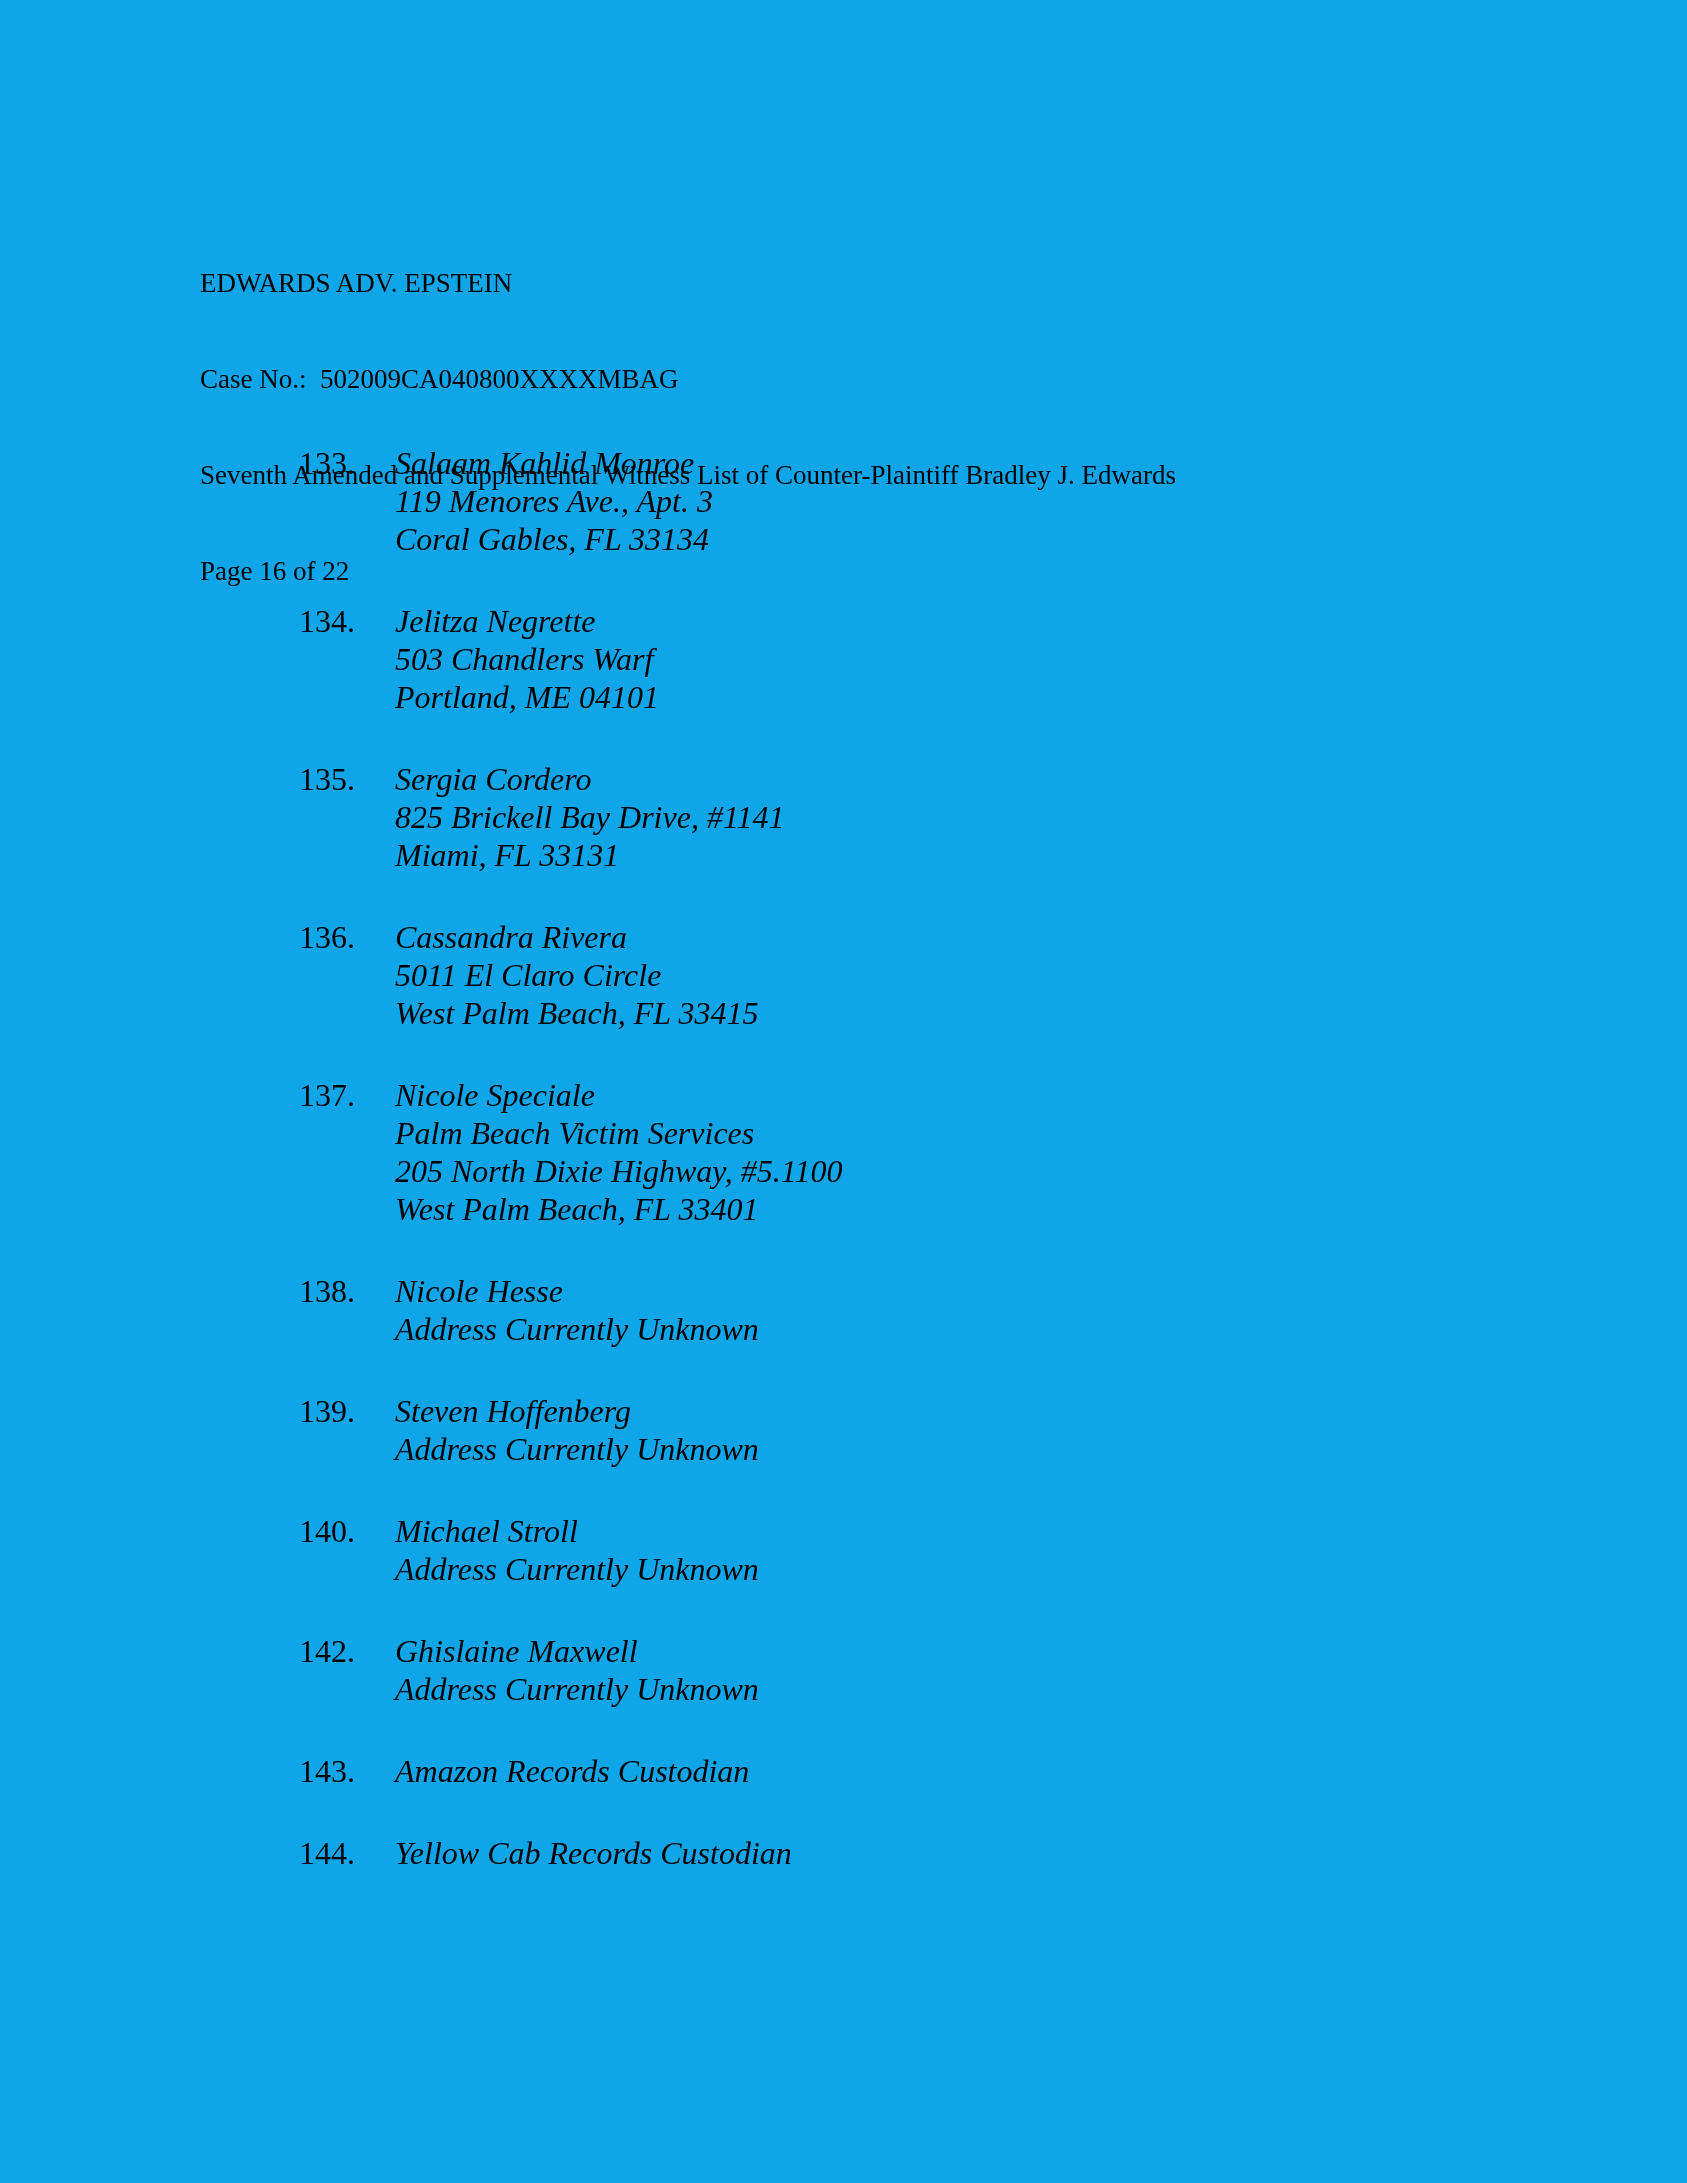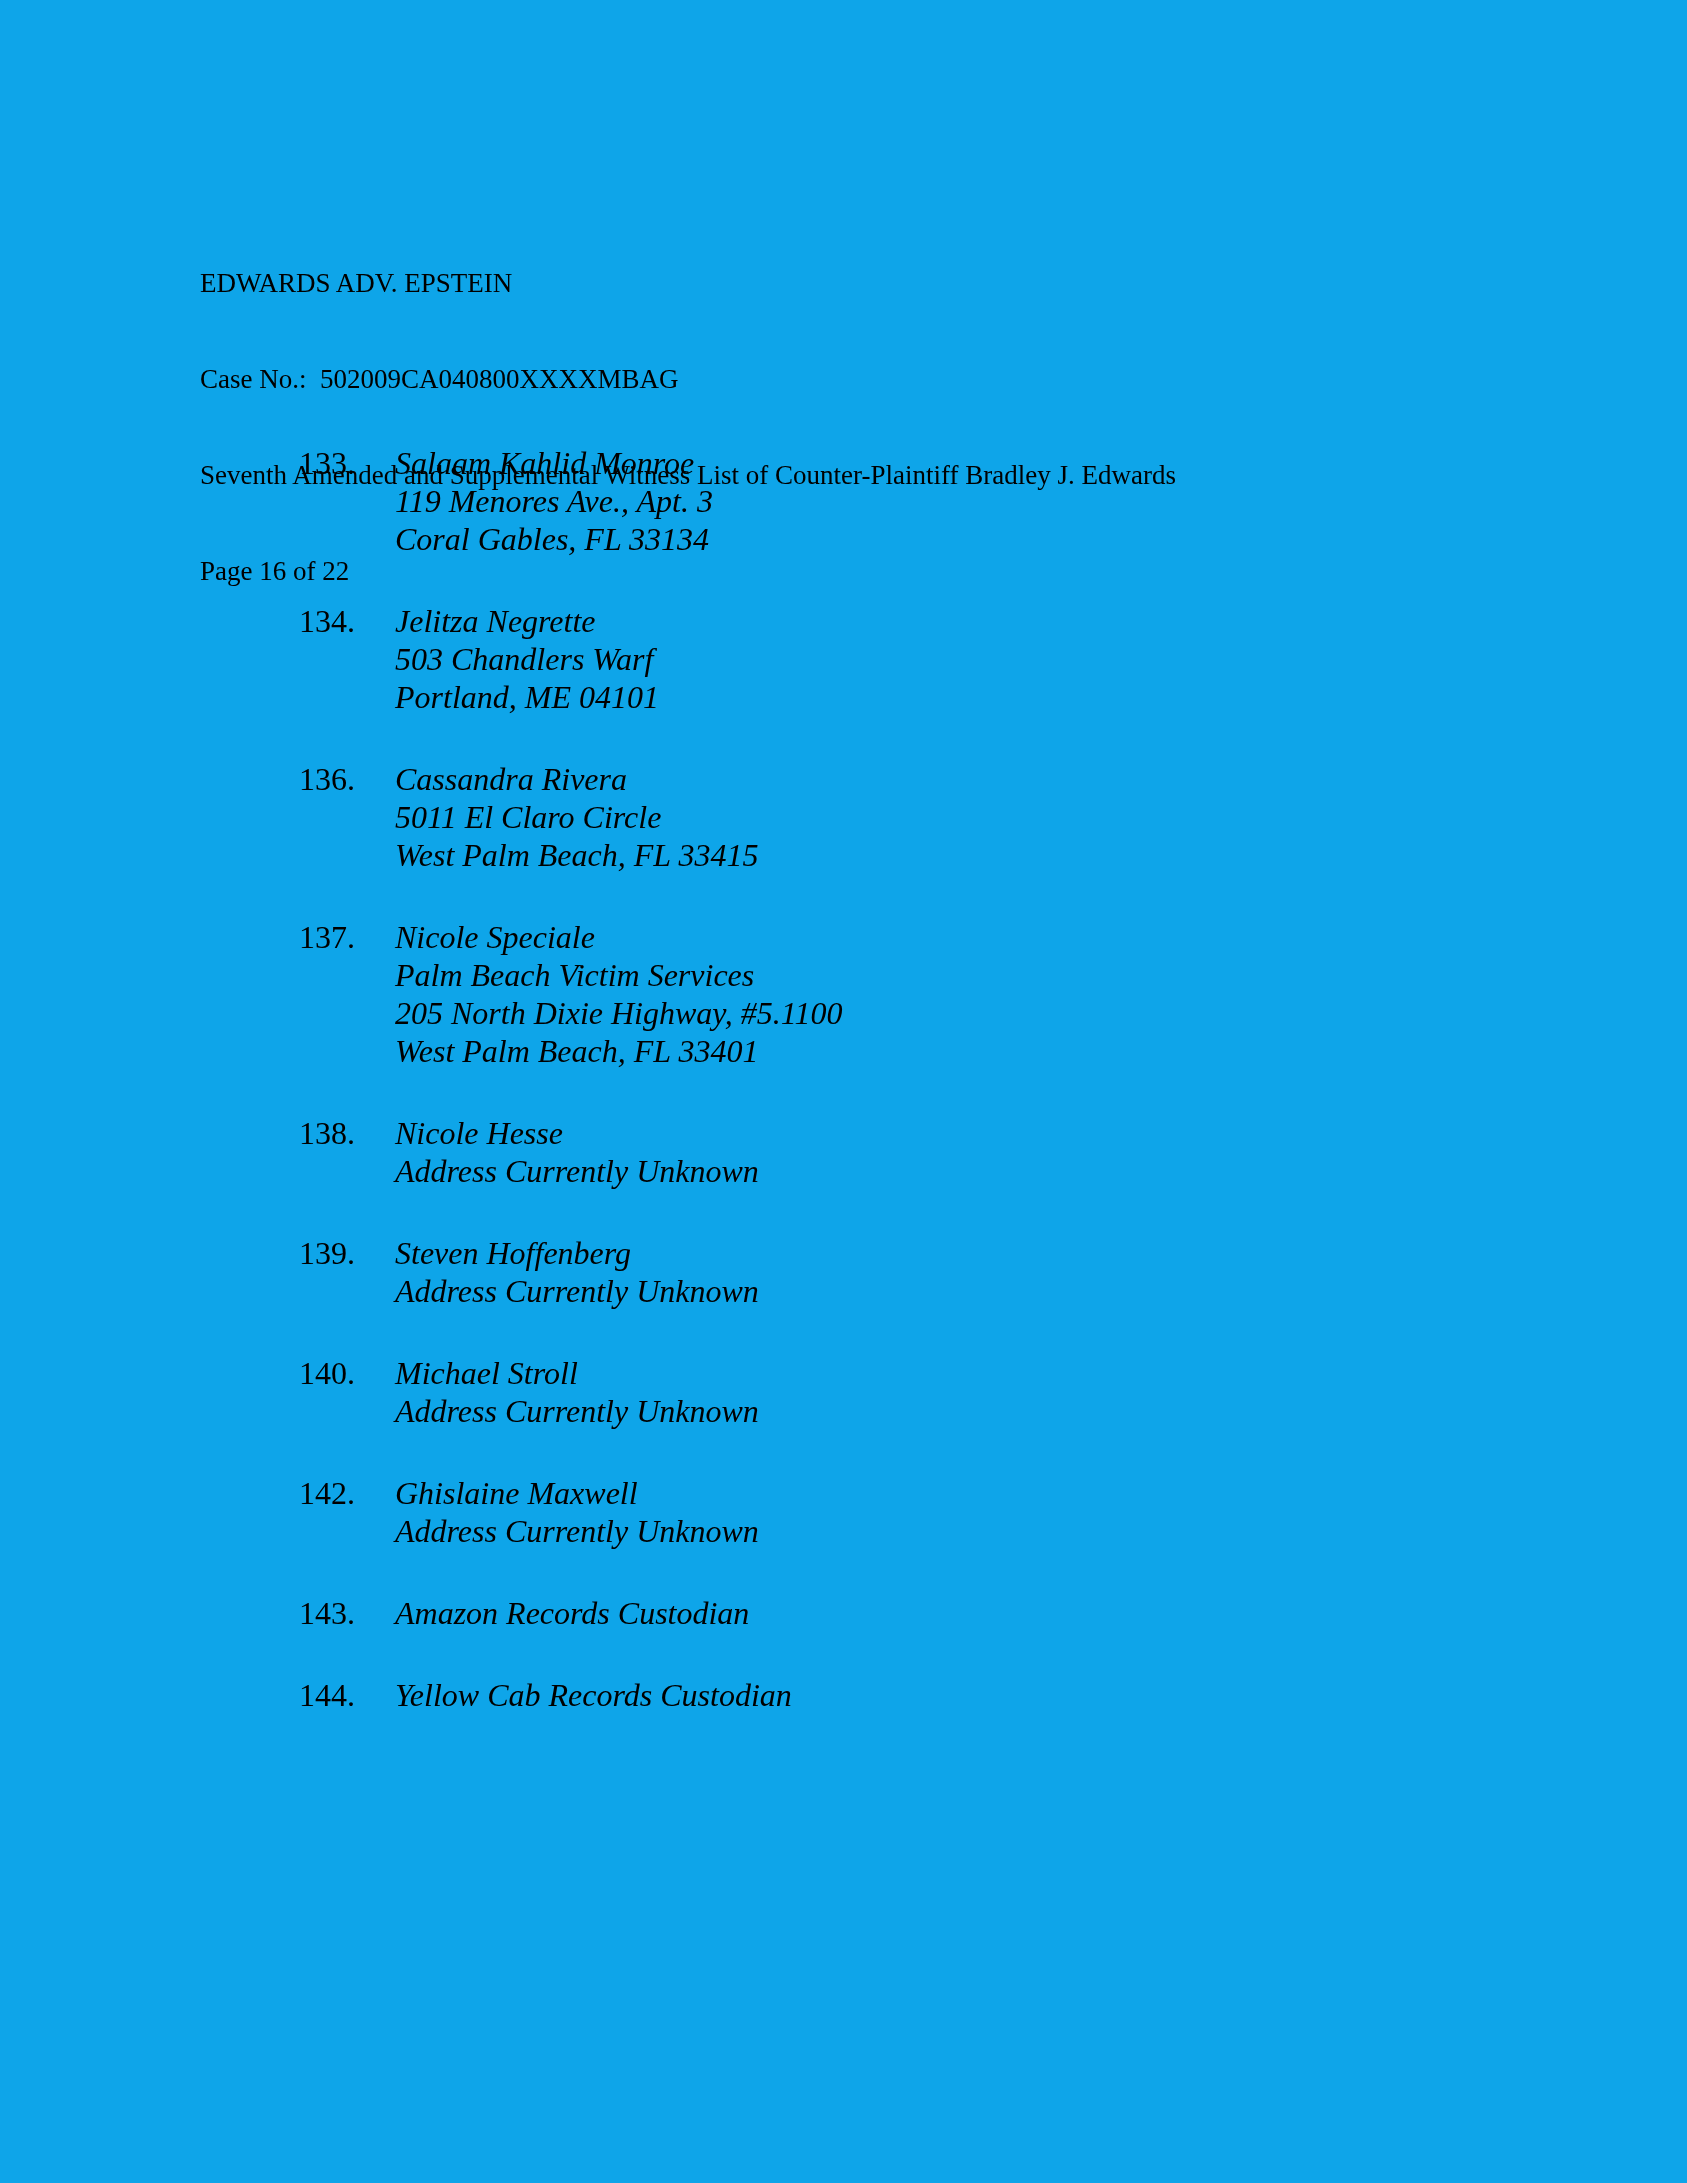--- a/index.html
+++ b/index.html
@@ -71,20 +71,28 @@
 
     <div class="entry">
       <div class="num">134.</div>
       <div class="lines">
         <div>Jelitza Negrette</div>
         <div>503 Chandlers Warf</div>
         <div>Portland, ME 04101</div>
       </div>
     </div>
 
+    <div class="entry">
+      <div class="num">135.</div>
+      <div class="lines">
+        <div>Sergia Cordero</div>
+        <div>825 Brickell Bay Drive, #1141</div>
+        <div>Miami, FL 33131</div>
+      </div>
+    </div>
 
     <div class="entry">
       <div class="num">136.</div>
       <div class="lines">
         <div>Cassandra Rivera</div>
         <div>5011 El Claro Circle</div>
         <div>West Palm Beach, FL 33415</div>
       </div>
     </div>
 

